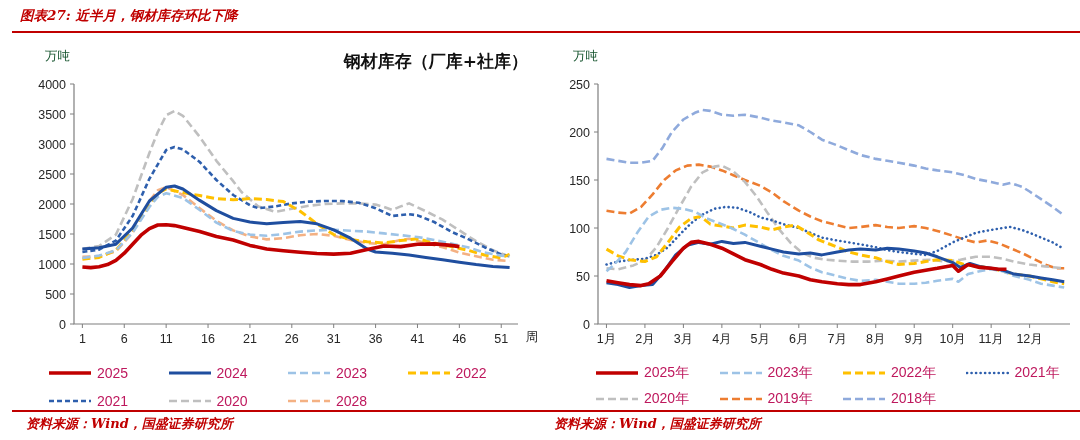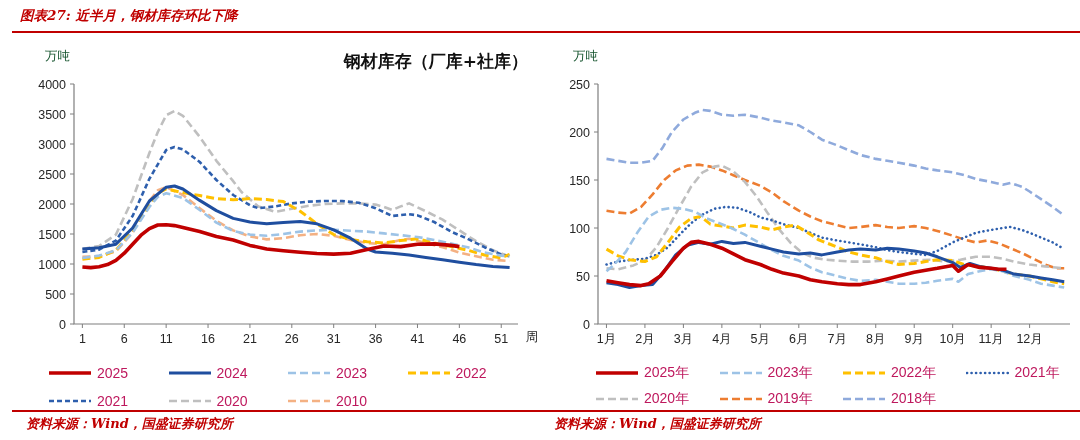--- a/index.html
+++ b/index.html
@@ -122,21 +122,21 @@
         <div class="legend-item">
           <svg width="44" height="8">
             <line x1="1" x2="43" y1="4" y2="4" stroke="#BFBFBF" stroke-width="2.6" stroke-dasharray="8,4"></line>
           </svg>
           <span>2020</span>
         </div>
         <div class="legend-item">
           <svg width="44" height="8">
             <line x1="1" x2="43" y1="4" y2="4" stroke="#F4B183" stroke-width="2.6" stroke-dasharray="8,4"></line>
           </svg>
-          <span>2010</span>
+          <span>2028</span>
         </div>
       </div>
     <div class="bottom-rule"></div>
     <div class="source-note">资料来源：Wind，国盛证券研究所</div>
   </div>
 
   <div class="panel" id="panel-right">
     <div class="top-rule"></div>
     <div class="unit-label">万吨</div>
     <svg class="chart" width="540" height="312">

